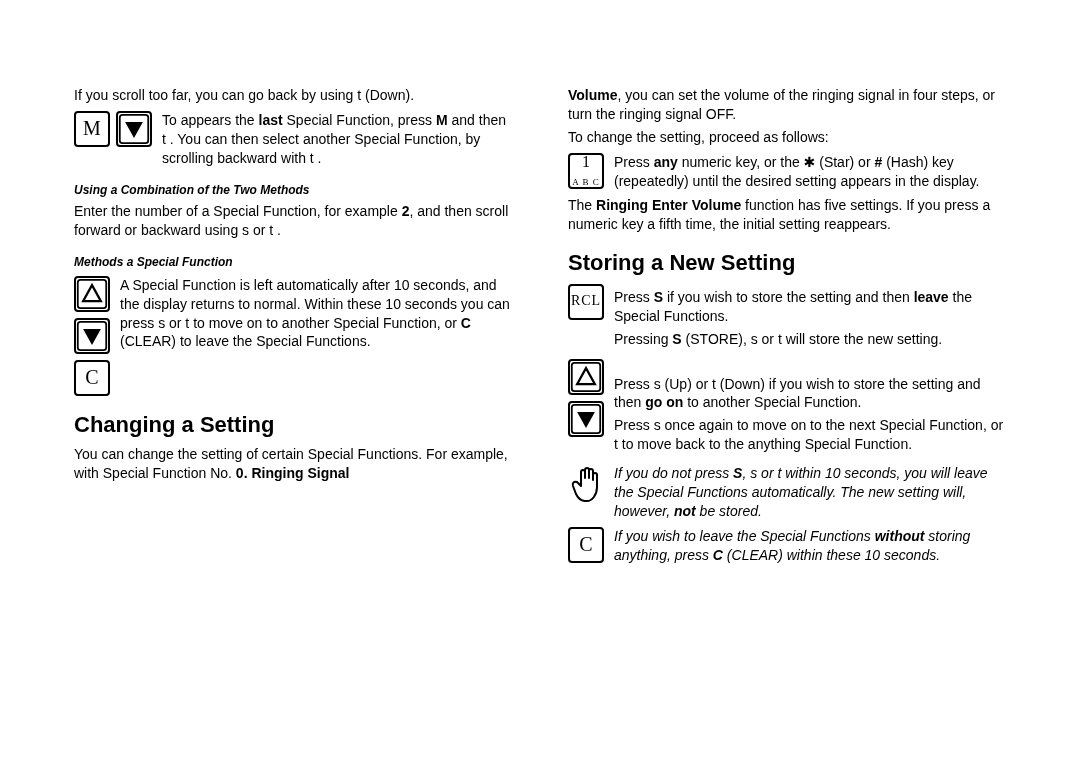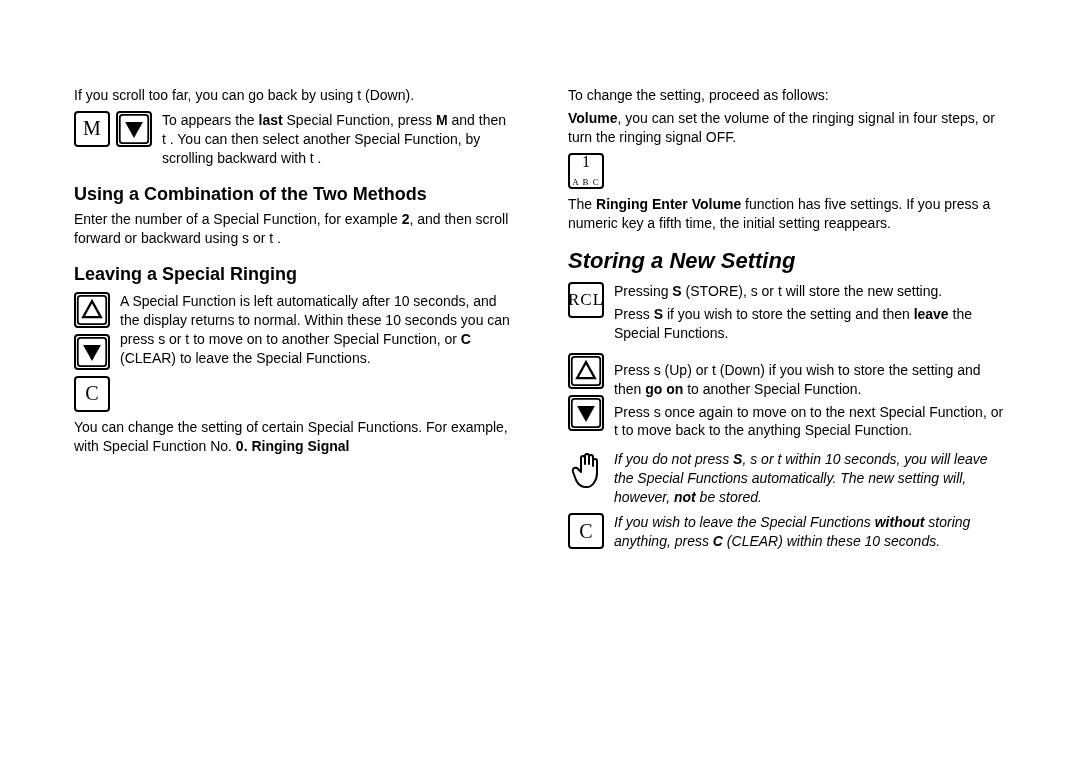--- a/index.html
+++ b/index.html
@@ -20,25 +20,25 @@
     padding: 82px 74px 20px 74px;
   }
   .col {
     flex: 1;
     min-width: 0;
   }
   h2 {
     font-size: 22px;
     font-weight: bold;
     margin: 14px 0 6px 0;
+  }
+  h3 {
+    font-size: 12px;
+    font-weight: bold;
     font-style: italic;
-  }
-  h3 {
-    font-size: 18px;
-    font-weight: bold;
     margin: 14px 0 4px 0;
   }
   p {
     margin: 4px 0;
   }
   .row {
     display: flex;
     align-items: flex-start;
     gap: 10px;
     margin: 6px 0;
@@ -62,21 +62,21 @@
     flex-direction: column;
     align-items: center;
     justify-content: center;
     font-size: 20px;
     font-weight: 500;
     box-sizing: border-box;
     flex: 0 0 auto;
     font-family: "Times New Roman", serif;
   }
   .key.rcl {
-    font-size: 17px;
+    font-size: 14px;
     letter-spacing: 1px;
   }
   .key.abc .top {
     font-size: 16px;
     line-height: 1;
   }
   .key.abc .bot {
     font-size: 9px;
     letter-spacing: 1px;
     line-height: 1;
@@ -135,96 +135,100 @@
       <div class="txt">
         <span>To appears the </span><b>last</b><span> Special Function, press </span><b>M</b><span> and then </span><span>t</span><span> . You can then select another Special Function, by scrolling backward with </span><span>t</span><span> .</span>
       </div>
     </div>
 
     <h3>Using a Combination of the Two Methods</h3>
     <p>
       <span>Enter the number of a Special Function, for example </span><b>2</b><span>, and then scroll forward or backward using </span><span>s</span><span> or </span><span>t</span><span> .</span>
     </p>
 
-    <h3>Leaving a Special Ringing</h3>
+    <h3>Methods a Special Function</h3>
     <div class="row">
       <div class="icon-col">
         <div class="key">
             <svg viewBox="0 0 36 36">
               <use href="#tri-up"></use>
             </svg>
           </div>
         <div class="key">
             <svg viewBox="0 0 36 36">
               <use href="#tri-down"></use>
             </svg>
           </div>
         <div class="key">C</div>
       </div>
       <div class="txt">
         <span>A Special Function is left automatically after 10 seconds, and the display returns to normal. Within these 10 seconds you can press </span><span>s</span><span> or </span><span>t</span><span> to move on to another Special Function, or </span><b>C</b><span> (CLEAR) to leave the Special Functions.</span>
       </div>
     </div>
 
 
+    <h2>Changing a Setting</h2>
     <p>
       <span>You can change the setting of certain Special Functions. For example, with Special Function No. </span><b>0. Ringing Signal </b>
     </p>
   </div>
 
   <div class="col">
+    <p>
+      <b>Volume</b><span>, you can set the volume of the ringing signal in four steps, or turn the ringing signal OFF.</span>
+    </p>
     <p>To change the setting, proceed as follows:</p>
-    <p>
-      <b>Volume</b><span>, you can set the volume of the ringing signal in four steps, or turn the ringing signal OFF.</span>
-    </p>
 
     <div class="row">
       <div class="icon-col">
         <div class="key abc">
           <span class="top">1</span>
           <span class="bot">A B C</span>
         </div>
       </div>
+      <div class="txt">
+        <span>Press </span><b>any</b><span> numeric key, or the </span><span>✱</span><span> (Star) or </span><b>#</b><span> (Hash) key (repeatedly) until the desired setting appears in the display.</span>
+      </div>
     </div>
 
     <p>
       <span>The </span><b>Ringing Enter Volume</b><span> function has five settings. If you press a numeric key a fifth time, the initial setting reappears.</span>
     </p>
 
     <h2>Storing a New Setting</h2>
 
     <div class="row">
       <div class="icon-col">
         <div class="key rcl">RCL</div>
       </div>
       <div class="txt">
+        <p>
+          <span>Press </span><b>S</b><span> if you wish to store the setting and then </span><b>leave</b><span> the Special Functions.</span>
+        </p>
         <p style="margin-top:0">
           <span>Pressing </span><b>S</b><span> (STORE), </span><span>s</span><span> or </span><span>t</span><span> will store the new setting.</span>
         </p>
-        <p>
-          <span>Press </span><b>S</b><span> if you wish to store the setting and then </span><b>leave</b><span> the Special Functions.</span>
-        </p>
       </div>
     </div>
 
     <div class="row">
       <div class="icon-col">
         <div class="key">
             <svg viewBox="0 0 36 36">
               <use href="#tri-up"></use>
             </svg>
           </div>
         <div class="key">
             <svg viewBox="0 0 36 36">
               <use href="#tri-down"></use>
             </svg>
           </div>
       </div>
       <div class="txt">
-        <p style="margin-top:8px">
+        <p style="margin-top:16px">
           <span>Press </span><span>s</span><span> (Up) or </span><span>t</span><span> (Down) if you wish to store the setting and then </span><b>go on</b><span> to another Special Function.</span>
         </p>
         <p>
           <span>Press </span><span>s</span><span> once again to move on to the next Special Function, or </span><span>t</span><span> to move back to the anything Special Function.</span>
         </p>
       </div>
     </div>
 
     <div class="row">
       <div class="icon-col">

